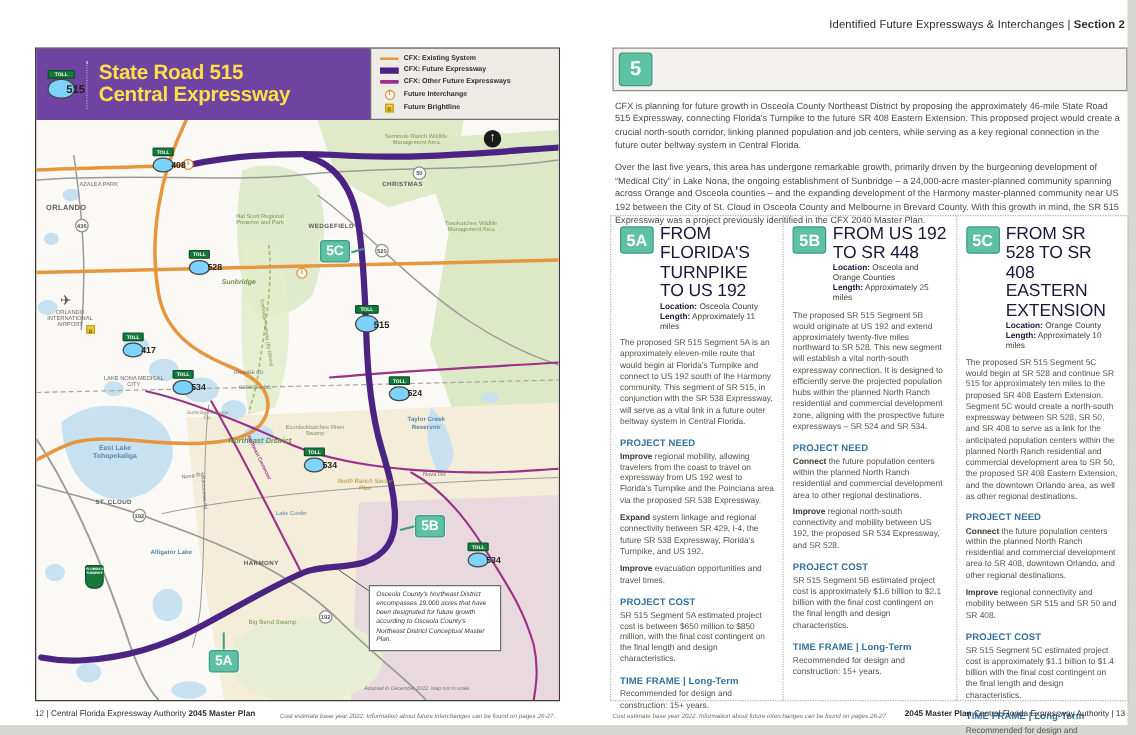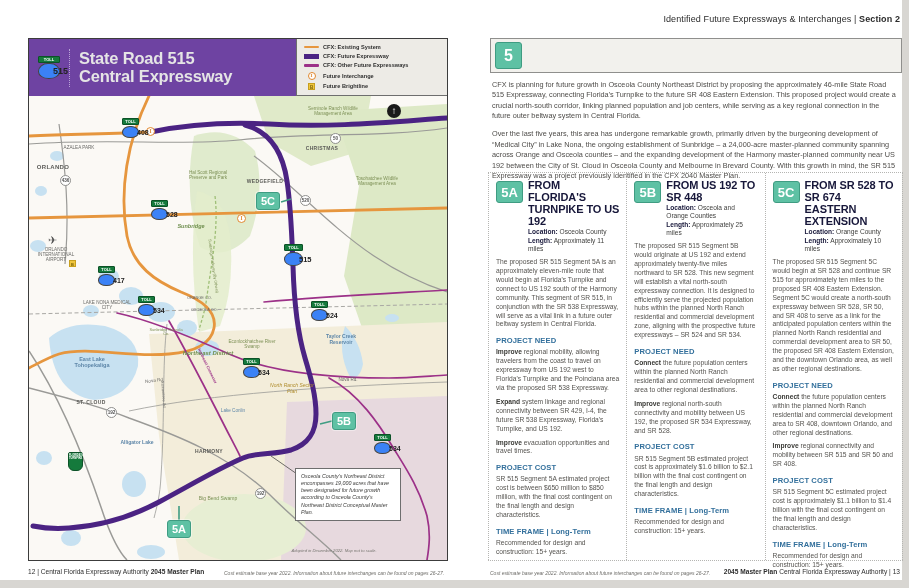--- a/index.html
+++ b/index.html
@@ -13,25 +13,25 @@
   .hdr b { font-weight:bold; }
   #hdr-left { left:28px; }
   #hdr-right { right:9px; text-align:right; }
 
   
   #map-box { position:absolute; left:28px; top:38px; width:420px; height:523px; border:1px solid #3c3c3c; background:#fbf9f5; }
   #map-head { position:absolute; left:0; top:0; width:418px; height:57px; display:flex; }
   #map-head-purple { flex:1; background:#6e43a2; display:flex; align-items:center; padding-left:9px; }
   .shield { width:17px; }
   .shield .tollbar { background:#157a3c; color:#fff; font-size:4px; font-weight:bold; text-align:center; border:0.5px solid #0c5227; border-radius:1px; line-height:5px; }
-  .shield .num { margin-top:0.5px; background:#3b82f6; border:1px solid #444; border-radius:45% 45% 48% 48% / 52% 52% 46% 46%; font-size:7px; font-weight:bold; color:#222; text-align:right; line-height:11px; height:12px;padding-left:14px; }
+  .shield .num { margin-top:0.5px; background:#7dd3fc; border:1px solid #444; border-radius:45% 45% 48% 48% / 52% 52% 46% 46%; font-size:7px; font-weight:bold; color:#222; text-align:right; line-height:11px; height:12px;padding-left:14px; }
   #map-head-purple .shield { width:22px; }
   #map-head-purple .shield .num { font-size:9px; height:16px; line-height:15px; }
   #map-head-sep { width:0; border-left:1px dotted #b9a4d6; height:38px; margin:0 9px; }
-  #map-title { color:#e5e5e5; font-weight:bold; font-size:16.5px; line-height:1.06; letter-spacing:-.2px; }
+  #map-title { color:#fde047; font-weight:bold; font-size:16.5px; line-height:1.06; letter-spacing:-.2px; }
   #map-legend { width:151px; background:#edebe6; border-left:1px solid #6e6e6e; border-bottom:1px solid #6e6e6e; padding:5px 6px 3px 7px; }
   .lg-row { display:flex; align-items:center; margin-bottom:3.2px; }
   .lg-sw { width:15px; display:flex; justify-content:center; margin-right:4px; }
   .lg-line-orange { width:15px; height:2.5px; background:#e6963e; border-radius:1px; }
   .lg-line-purple { width:15px; height:5px; background:#4b2383; }
   .lg-line-magenta { width:15px; height:2.5px; background:#9c3188; border-radius:1px; }
   .lg-circ { width:8px; height:8px; border:1.4px solid #e0882f; border-radius:50%; background:#fff; color:#e0882f; font-size:5px; font-weight:bold; text-align:center; line-height:5.5px; font-family:"Liberation Serif", serif; }
   .lg-sq { width:7px; height:7px; background:#f0c63d; border:0.5px solid #c79f1e; color:#7a6307; font-size:4.5px; font-weight:bold; text-align:center; line-height:7px; }
   .lg-label { font-size:5.6px; font-weight:bold; color:#2e2e2e; }
 
@@ -63,21 +63,21 @@
   #ov-sub { font-size:7px; color:#3e3e3c; margin-top:1.5px; }
   #ov-sub b { color:#17173a; }
   #ov-paras { position:absolute; left:492px; top:80px; width:408px; font-size:7.3px; color:#4e4c49; line-height:1.42; }
   #ov-paras p + p { margin-top:8px; }
 
   #seg-row { position:absolute; left:488px; top:172px; width:415px; height:389px; display:flex; border-top:1px dotted #b5b5b2; border-bottom:1px dotted #b5b5b2; }
   .seg-col { width:138.3px; padding:6px 7px 0 7px; border-left:1px dotted #b5b5b2; }
   .seg-col:last-child { border-right:1px dotted #b5b5b2; }
   .seg-head { display:flex; margin-bottom:5px; }
   .seg-badge { flex:none; width:27px; height:22px; background:#5ec1a4; border:1px solid #3f9c82; border-radius:3px; color:#fff; font-weight:bold; font-size:13px; text-align:center; line-height:21px; margin-right:5px; margin-top:2px; }
-  .seg-title { font-weight:bold; font-size:11px; color:#17173a; line-height:1.1; letter-spacing:-.1px; }
+  .seg-title { font-weight:normal; font-size:14px; color:#17173a; line-height:1.1; letter-spacing:-.1px; }
   .seg-meta { font-size:6.6px; color:#3e3e3c; line-height:1.25; margin-top:1px; }
   .seg-meta b { color:#17173a; }
   .seg-body { font-size:6.7px; color:#55534f; line-height:1.33; }
   .seg-body p { margin-bottom:5px; }
   .seg-h { font-size:7.6px; font-weight:bold; color:#33709c; letter-spacing:.1px; margin:7px 0 2px 0; }
   .lead { font-weight:bold; color:#3a3a36; }
 
   
   .foot { position:absolute; top:568px; font-size:6.6px; color:#2e2e2e; }
   .foot b { font-weight:bold; }
@@ -357,21 +357,21 @@
         <p>SR 515 Segment 5B estimated project cost is approximately $1.6 billion to $2.1 billion with the final cost contingent on the final length and design characteristics.</p>
         <div class="seg-h">TIME FRAME | Long-Term</div>
         <p>Recommended for design and construction: 15+ years.</p>
       </div>
     </div>
 
     <div class="seg-col">
       <div class="seg-head">
         <div class="seg-badge">5C</div>
         <div>
-          <div class="seg-title">FROM SR 528 TO SR 674 EASTERN EXTENSION</div>
+          <div class="seg-title">FROM SR 528 TO SR 408 EASTERN EXTENSION</div>
           <div class="seg-meta">
             <b>Location:</b> <span>Orange County</span><br>
             <b>Length:</b> <span>Approximately 10 miles</span>
           </div>
         </div>
       </div>
       <div class="seg-body">
         <p>The proposed SR 515 Segment 5C would begin at SR 528 and continue SR 515 for approximately ten miles to the proposed SR 408 Eastern Extension. Segment 5C would create a north-south expressway between SR 528, SR 50, and SR 408 to serve as a link for the anticipated population centers within the planned North Ranch residential and commercial development area to SR 50, the proposed SR 408 Eastern Extension, and the downtown Orlando area, as well as other regional destinations.</p>
         <div class="seg-h">PROJECT NEED</div>
         <p><span class="lead">Connect</span><span> the future population centers within the planned North Ranch residential and commercial development area to SR 408, downtown Orlando, and other regional destinations.</span></p>

